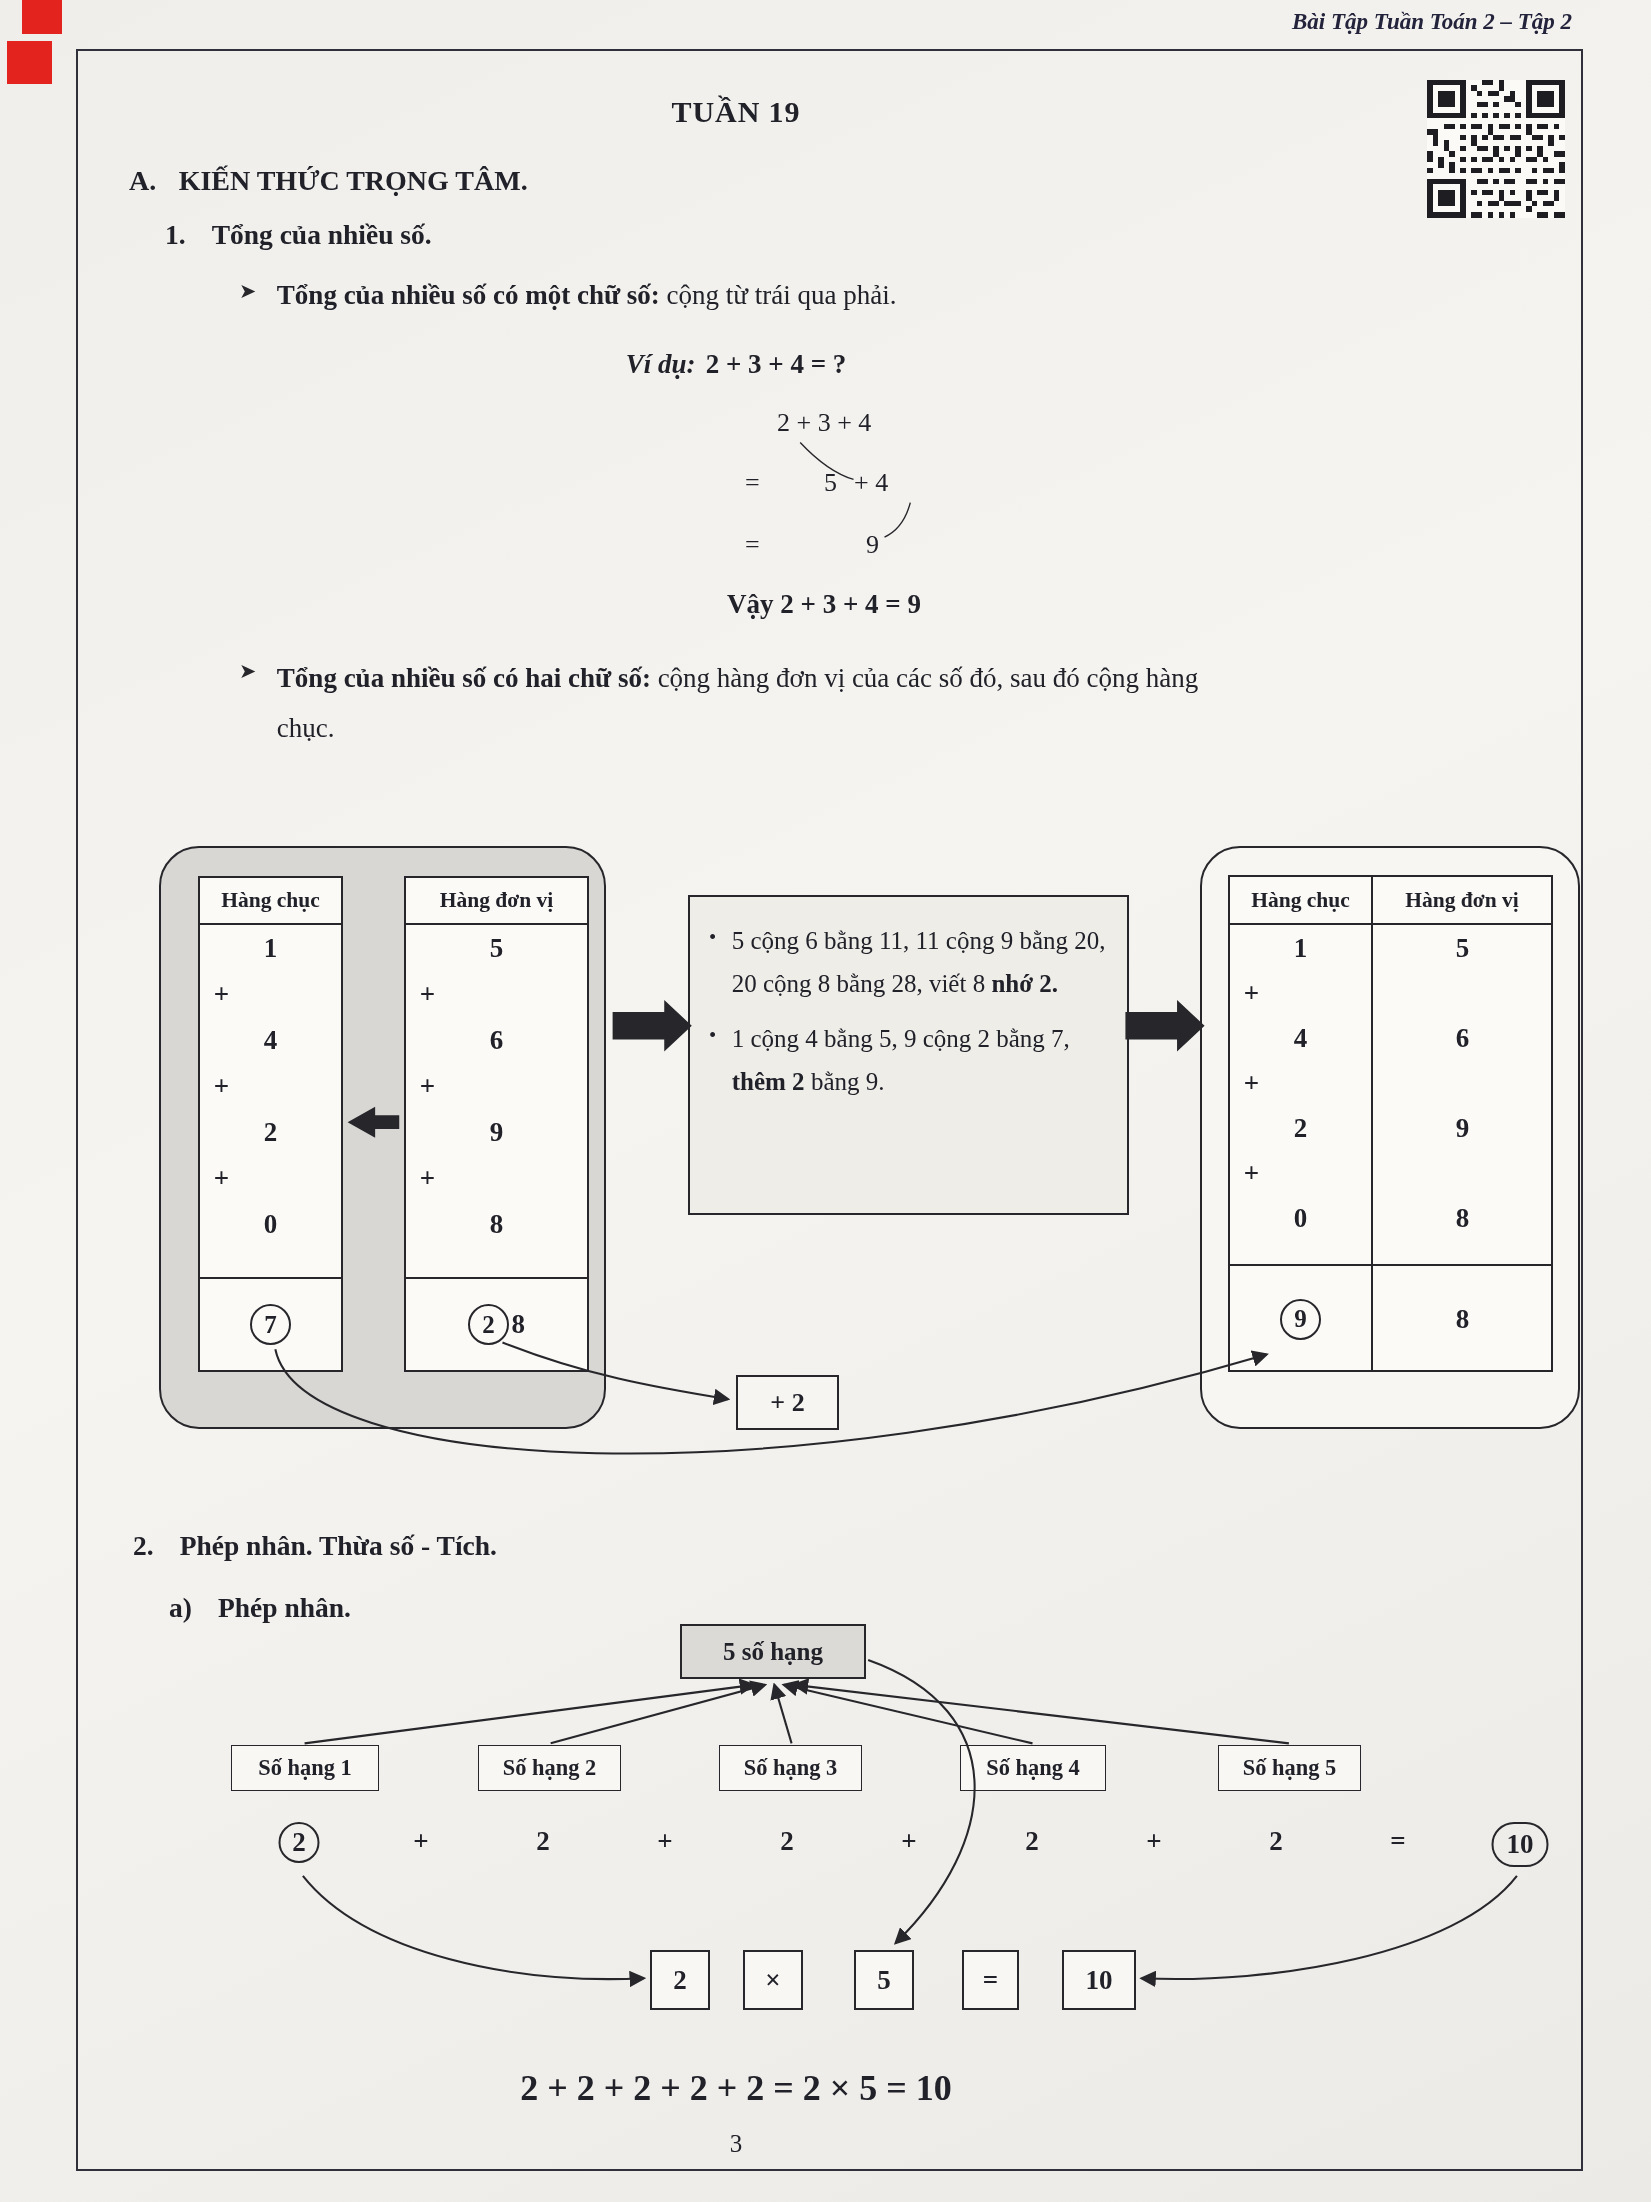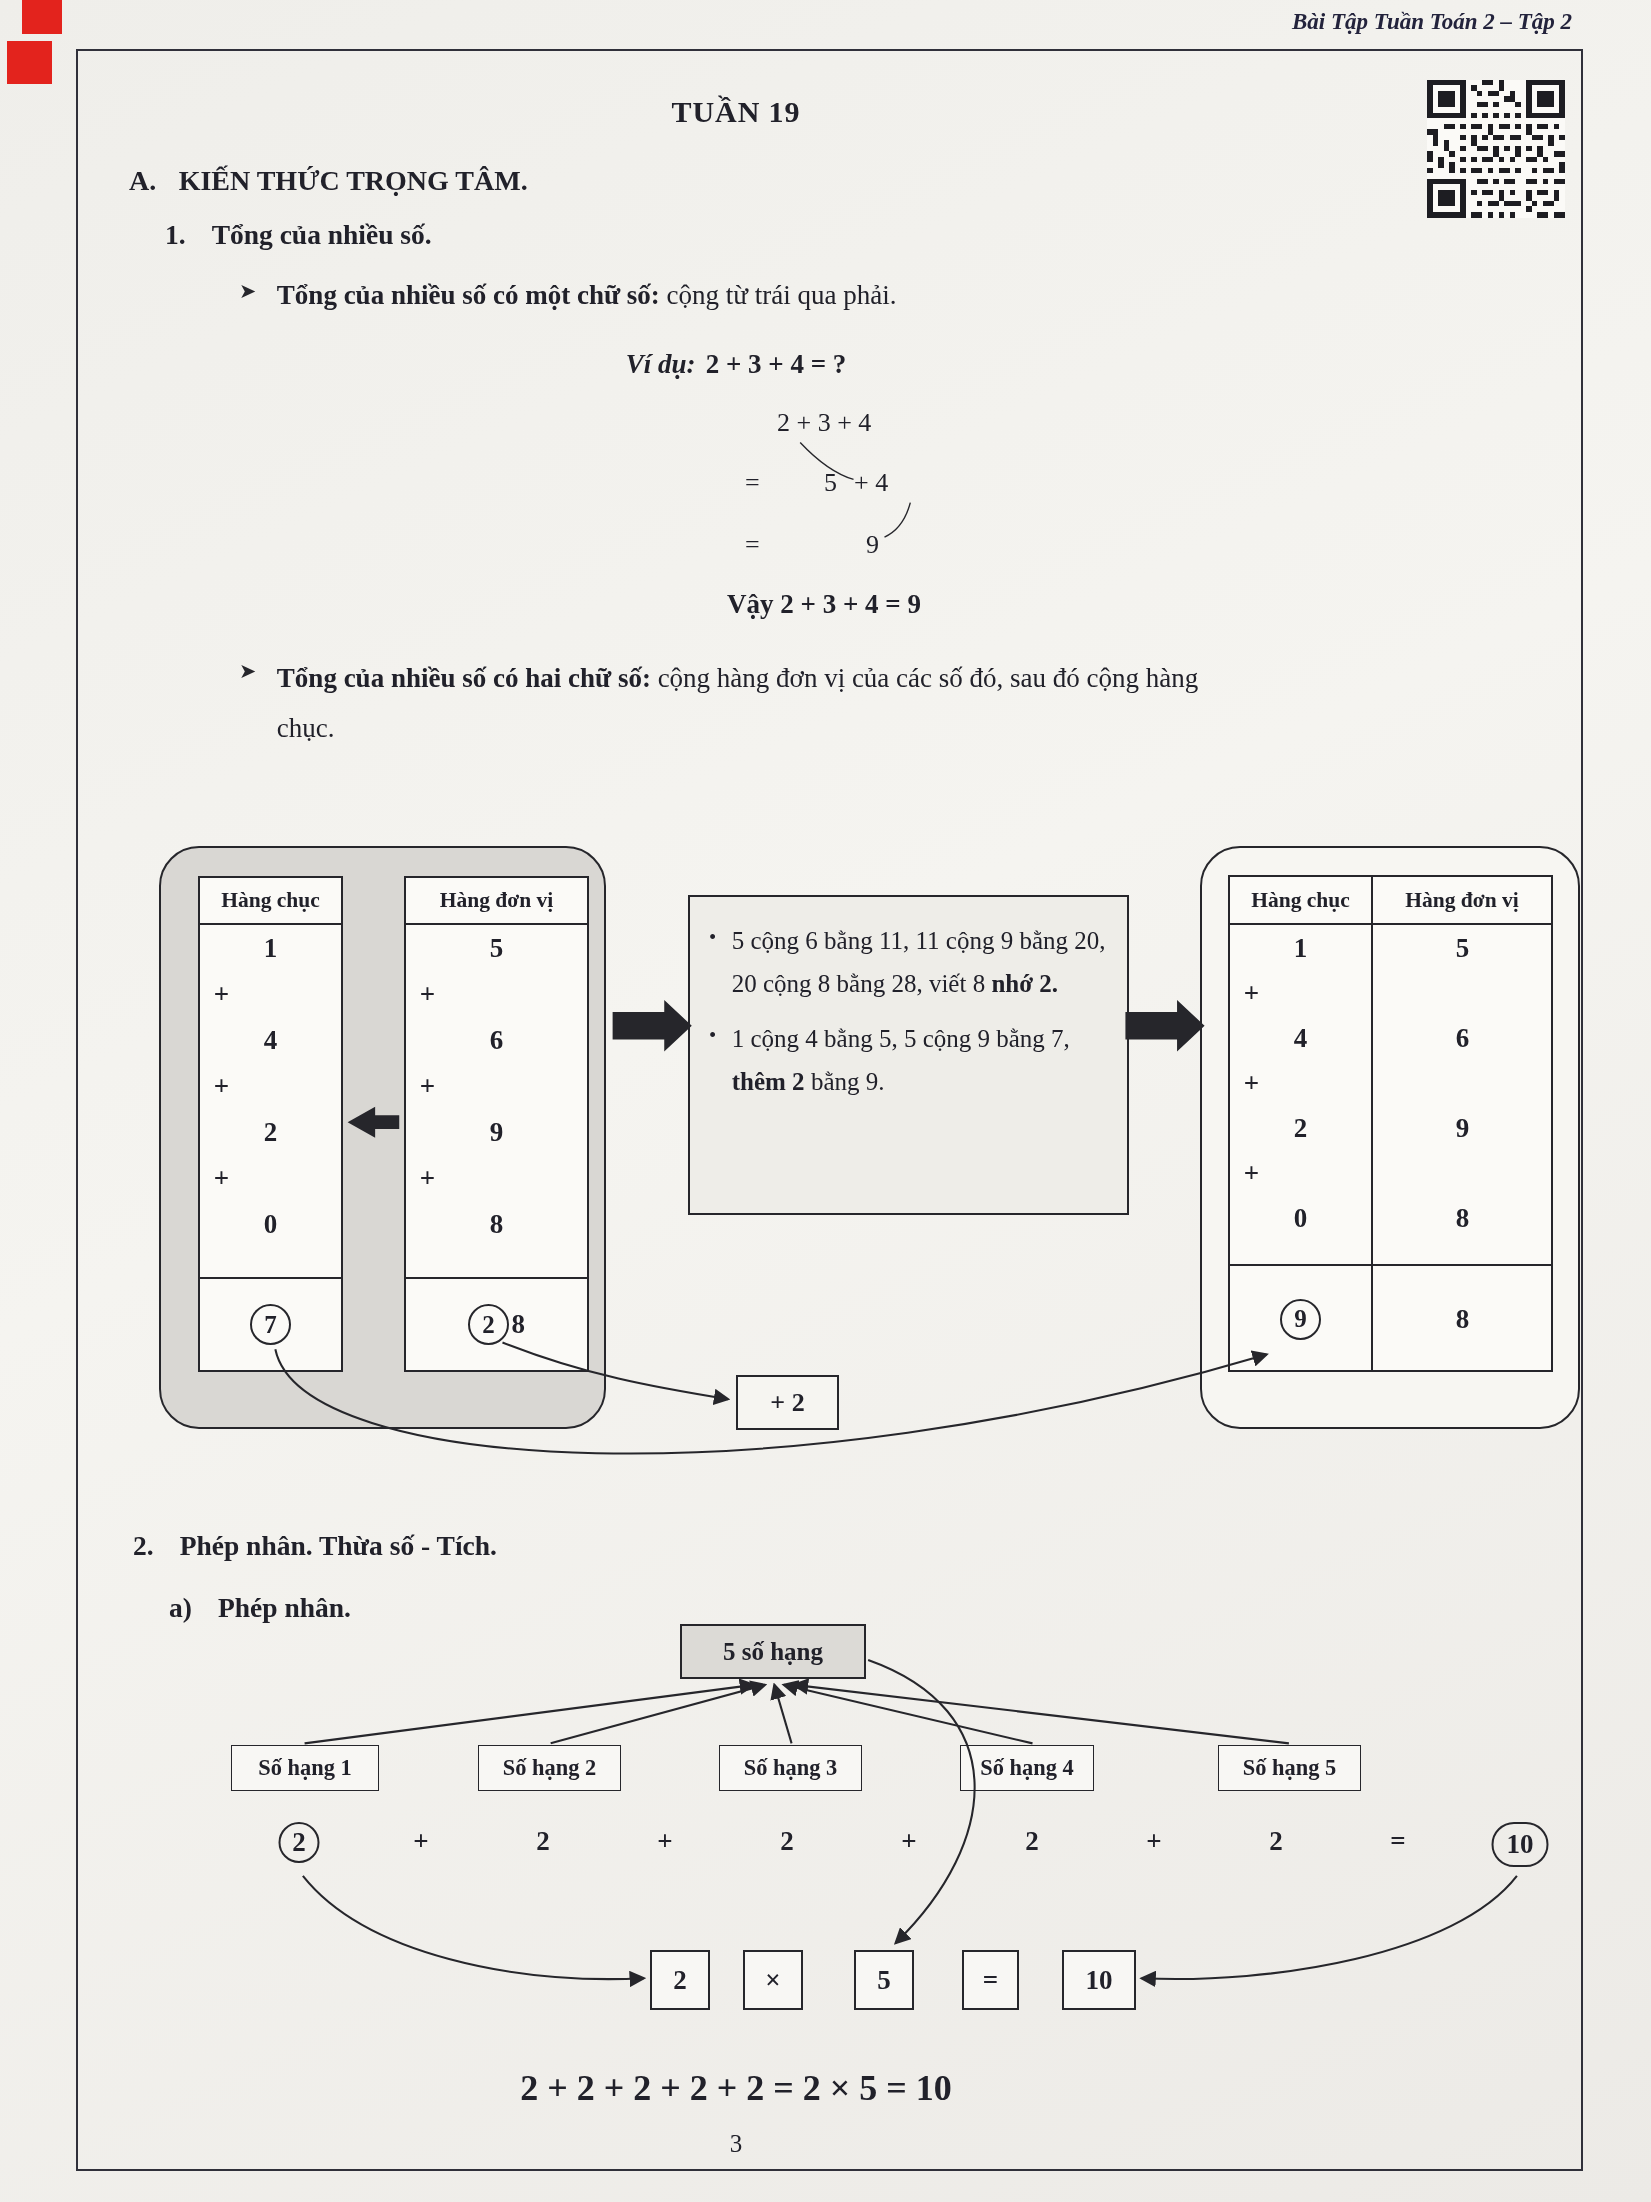--- a/index.html
+++ b/index.html
@@ -169,21 +169,21 @@
     </div>
   </div>
 
   <div class="explbox">
     <div class="expl-item">
       <span class="dot">•</span>
       <span class="txt"><span>5 cộng 6 bằng 11, 11 cộng 9 bằng 20, 20 cộng 8 bằng 28, viết 8 </span><span class="b">nhớ 2.</span></span>
     </div>
     <div class="expl-item">
       <span class="dot">•</span>
-      <span class="txt"><span>1 cộng 4 bằng 5, 5 cộng 9 bằng 7, </span><span class="b">thêm 2</span><span> bằng 9.</span></span>
+      <span class="txt"><span>1 cộng 4 bằng 5, 9 cộng 2 bằng 7, </span><span class="b">thêm 2</span><span> bằng 9.</span></span>
     </div>
   </div>
 
   <div class="carrybox">+ 2</div>
 
   <div class="roundbox lightbg" style="left:1200px;top:846px;width:380px;height:583px"></div>
   <div class="rtable rt">
     <div class="rt-head">
       <div class="rt-h c1">Hàng chục</div>
       <div class="rt-h c2">Hàng đơn vị</div>
@@ -220,21 +220,21 @@
   </div>
   <div class="h-sub" style="left:169px;top:1592px">
     <span class="num">a)</span><span>Phép nhân.</span>
   </div>
 
   <div class="topbox">5 số hạng</div>
 
   <div class="tbox" style="left:231px;width:148px">Số hạng 1</div>
   <div class="tbox" style="left:478px;width:143px">Số hạng 2</div>
   <div class="tbox" style="left:719px;width:143px">Số hạng 3</div>
-  <div class="tbox" style="left:960px;width:134px">Số hạng 4</div>
+  <div class="tbox" style="left:960px;width:146px">Số hạng 4</div>
   <div class="tbox" style="left:1218px;width:143px">Số hạng 5</div>
 
   <div class="sumrow">
     <span class="sumel circ" style="left:299px">2</span>
     <span class="sumel" style="left:421px">+</span>
     <span class="sumel" style="left:543px">2</span>
     <span class="sumel" style="left:665px">+</span>
     <span class="sumel" style="left:787px">2</span>
     <span class="sumel" style="left:909px">+</span>
     <span class="sumel" style="left:1032px">2</span>

